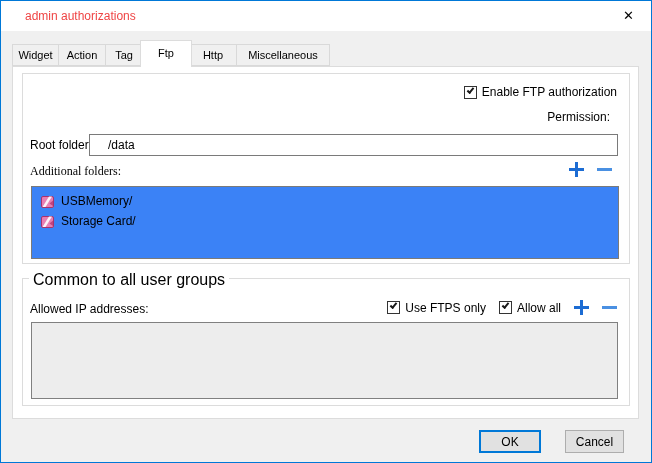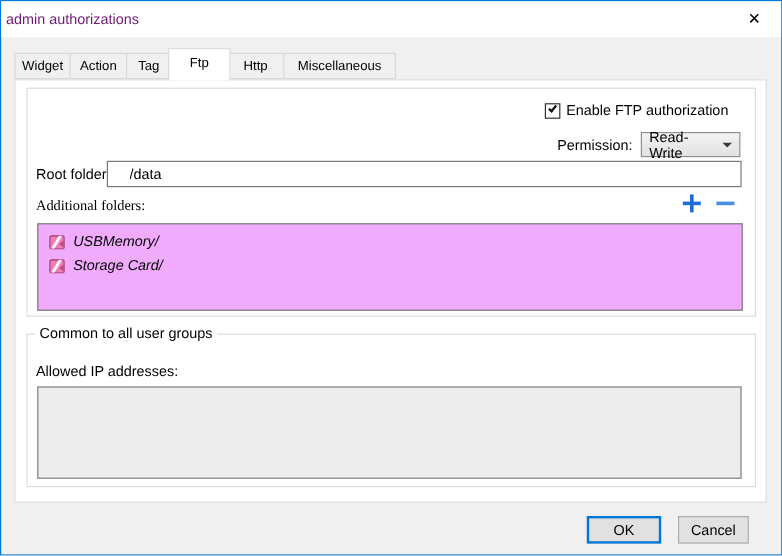--- a/index.html
+++ b/index.html
@@ -5,69 +5,69 @@
   html,body{margin:0;padding:0;background:#cfcfcf;}
   *{box-sizing:border-box;}
   .window{
     position:relative;width:652px;height:463px;
     border:1px solid #0078d7;background:#f0f0f0;
     font-family:"Liberation Sans","DejaVu Sans",sans-serif;
     font-size:12px;color:#000;overflow:hidden;
   }
   
   .titlebar{position:absolute;left:0;top:0;width:650px;height:30px;background:#ffffff;}
-  .title{position:absolute;left:4px;top:0;line-height:30px;font-size:12px;color:#701a75;}
+  .title{position:absolute;left:24px;top:0;line-height:30px;font-size:12px;color:#ef4444;}
   .close-btn{position:absolute;right:0;top:0;width:45px;height:30px;text-align:center;line-height:30px;font-size:13px;color:#000;cursor:default;}
   
   .tabstrip{position:absolute;left:11px;top:39px;height:27px;display:flex;align-items:flex-end;z-index:3;}
   .tab{
     height:22px;margin-bottom:1px;margin-right:-1px;
     background:#f0f0f0;border:1px solid #d9d9d9;
     text-align:center;line-height:20px;font-size:11px;cursor:default;
   }
   .tab.t0{width:47px}.tab.t1{width:48px}.tab.t2{width:38px}
   .tab.t4{width:48px}.tab.t5{width:94px}
   .tab.active{
     width:52px;height:27px;margin-bottom:0;margin-left:-2px;margin-right:-3px;
     background:#ffffff;border:1px solid #dcdcdc;border-bottom:none;
     position:relative;z-index:4;line-height:24px;
   }
   
   .pane{position:absolute;left:11px;top:65px;width:627px;height:353px;background:#ffffff;border:1px solid #dcdcdc;z-index:1;}
   
   .panel-ftp{position:absolute;left:21px;top:72px;width:608px;height:191px;border:1px solid #dcdcdc;background:#fff;z-index:2;}
   .groupbox{position:absolute;left:21px;top:277px;width:608px;height:128px;border:1px solid #dcdcdc;z-index:2;}
-  .groupbox-legend{position:absolute;left:28px;top:270px;background:#ffffff;padding:0 4px;z-index:3;font-size:12px;}
+  .groupbox-legend{position:absolute;left:28px;top:270px;background:#ffffff;padding:0 4px;z-index:3;font-size:16px;}
   
   .abs{position:absolute;z-index:5;}
   .hrow{display:flex;align-items:center;}
   
   .checkbox{position:relative;width:13px;height:13px;background:#fff;border:1px solid #333;flex:0 0 auto;}
   .checkbox .tick{position:absolute;left:2px;top:1px;width:7px;height:4px;border-left:2px solid #1a1a1a;border-bottom:2px solid #1a1a1a;transform:rotate(-50deg);}
   .cb-label{margin-left:5px;white-space:nowrap;}
   
   .dropdown{width:83px;height:21px;background:linear-gradient(#f3f3f3,#e2e2e2);border:1px solid #8f8f8f;display:flex;align-items:center;justify-content:space-between;padding:0 6px 0 6px;cursor:default;}
   .dd-arrow{width:0;height:0;border-left:4px solid transparent;border-right:4px solid transparent;border-top:4px solid #3c3c3c;margin-left:4px;}
   
   .textinput{position:absolute;left:88px;top:133px;width:529px;height:22px;border:1px solid #7a7a7a;background:#fff;font-family:"Liberation Sans","DejaVu Sans",sans-serif;font-size:12px;padding:0 18px;outline:none;z-index:5;}
   
   .pm-group{display:flex;align-items:center;gap:13px;}
   .plus-icon{position:relative;width:15px;height:15px;display:inline-block;}
   .plus-icon::before{content:"";position:absolute;left:0;top:6px;width:15px;height:3px;background:#1c6cd3;}
   .plus-icon::after{content:"";position:absolute;left:6px;top:0;width:3px;height:15px;background:#1c6cd3;}
   .minus-icon{position:relative;width:15px;height:15px;display:inline-block;}
   .minus-icon::before{content:"";position:absolute;left:0;top:6px;width:15px;height:3px;background:#4a90e2;}
   
-  .folder-list{position:absolute;left:30px;top:185px;width:588px;height:73px;background:#f0abfc;border:1px solid #7a7a7a;padding-top:4px;z-index:5;overflow:hidden;font-style:italic;}
+  .folder-list{position:absolute;left:30px;top:185px;width:588px;height:73px;background:#3b82f6;border:1px solid #7a7a7a;padding-top:4px;z-index:5;overflow:hidden;}
   .list-item{display:flex;align-items:center;height:20px;padding-left:9px;}
   .list-item .label{margin-left:7px;white-space:nowrap;}
   .ip-list{position:absolute;left:30px;top:321px;width:587px;height:77px;background:#ededed;border:1px solid #808080;z-index:5;}
   
   .btn{position:absolute;top:429px;height:23px;background:#e1e1e1;border:1px solid #adadad;text-align:center;font-family:"Liberation Sans","DejaVu Sans",sans-serif;font-size:12px;line-height:20px;cursor:default;z-index:5;padding:0;}
-  .btn-ok{left:488px;width:62px;border:2px solid #0078d7;line-height:18px;}
+  .btn-ok{left:478px;width:62px;border:2px solid #0078d7;line-height:18px;}
   .btn-cancel{left:564px;width:59px;}
   .static-label{white-space:nowrap;}
 </style>
 </head>
 <body>
 
 <div class="window">
 
   <div class="titlebar">
     <span class="title">admin authorizations</span>
@@ -80,33 +80,29 @@
     <div class="tab t2">Tag</div>
     <div class="tab active">Ftp</div>
     <div class="tab t4">Http</div>
     <div class="tab t5">Miscellaneous</div>
   </div>
 
   <div class="pane"></div>
 
   <div class="panel-ftp"></div>
 
-  <div class="abs hrow" style="top:84px;right:44px;">
+  <div class="abs hrow" style="top:84px;right:34px;">
     <span class="checkbox">
         <span class="tick"></span>
       </span>
     <span class="cb-label">Enable FTP authorization</span>
   </div>
 
   <div class="abs hrow" style="top:109px;right:34px;">
     <span class="static-label" style="margin-right:7px;">Permission:</span>
-    <div class="dropdown">
-      <span>Read-Write</span>
-      <span class="dd-arrow"></span>
-    </div>
   </div>
 
   <span class="abs static-label" style="left:29px;top:137px;">Root folder:</span>
   <input class="textinput" type="text" value="/data" style="">
 
   <span class="abs static-label" style="left:29px;top:163px;font-family:Liberation Serif, serif;">Additional folders:</span>
   <div class="abs pm-group" style="left:568px;top:161px;">
     <span class="plus-icon"></span>
     <span class="minus-icon"></span>
   </div>
@@ -128,19 +124,35 @@
       </svg>
       <span class="label">Storage Card/</span>
     </div>
   </div>
 
   <div class="groupbox"></div>
   <span class="groupbox-legend">Common to all user groups</span>
 
   <span class="abs static-label" style="left:29px;top:301px;z-index:5;">Allowed IP addresses:</span>
 
+  <div class="abs hrow" style="top:299px;right:34px;gap:13px;">
+    <span class="hrow">
+      <span class="checkbox">
+          <span class="tick"></span>
+        </span>
+      <span class="cb-label">Use FTPS only</span>
+    </span>
+    <span class="hrow">
+      <span class="checkbox">
+          <span class="tick"></span>
+        </span>
+      <span class="cb-label">Allow all</span>
+    </span>
+    <span class="plus-icon"></span>
+    <span class="minus-icon"></span>
+  </div>
 
   <div class="ip-list"></div>
 
   <button class="btn btn-ok">OK</button>
   <button class="btn btn-cancel">Cancel</button>
 
 </div>
 
 </body></html>

